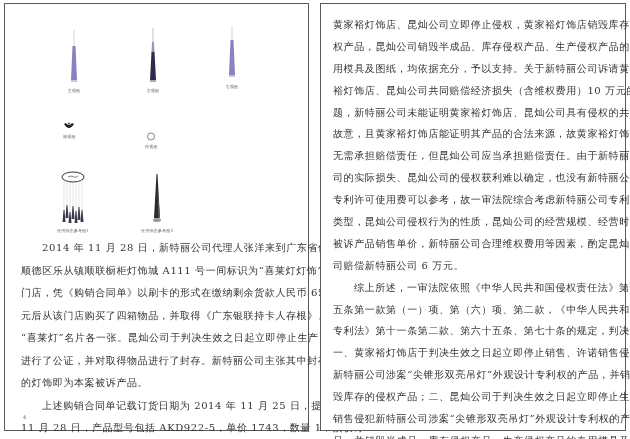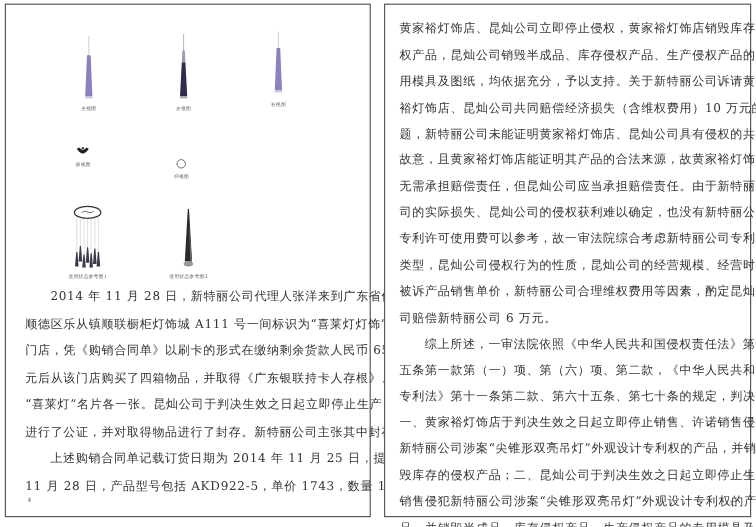--- a/index.html
+++ b/index.html
@@ -98,20 +98,21 @@
     <div class="caption">使用状态参考图2</div>
   </div>
 
   <div class="textblock" style="left:16px; top:233px;">
     <div class="line indent">2014 年 11 月 28 日，新特丽公司代理人张洋来到广东省佛山市</div>
     <div class="line">顺德区乐从镇顺联橱柜灯饰城 A111 号一间标识为“喜莱灯灯饰”的</div>
     <div class="line">门店，凭《购销合同单》以刷卡的形式在缴纳剩余货款人民币 6500</div>
     <div class="line">元后从该门店购买了四箱物品，并取得《广东银联持卡人存根》、</div>
     <div class="line">“喜莱灯”名片各一张。昆灿公司于判决生效之日起立即停止生产</div>
     <div class="line">进行了公证，并对取得物品进行了封存。新特丽公司主张其中封存</div>
+    <div class="line">的灯饰即为本案被诉产品。</div>
     <div class="line indent">上述购销合同单记载订货日期为 2014 年 11 月 25 日，提货日期</div>
     <div class="line">11 月 28 日，产品型号包括 AKD922-5，单价 1743，数量 1，预收订</div>
   </div>
 
   <div class="pageno" style="left:18px; top:410px;">4</div>
 </div>
 
 <div class="page right">
   <div class="textblock" style="left:12px; top:10px; line-height:21.9px;">
     <div class="line" style="height:21.9px">黄家裕灯饰店、昆灿公司立即停止侵权，黄家裕灯饰店销毁库存侵</div>

